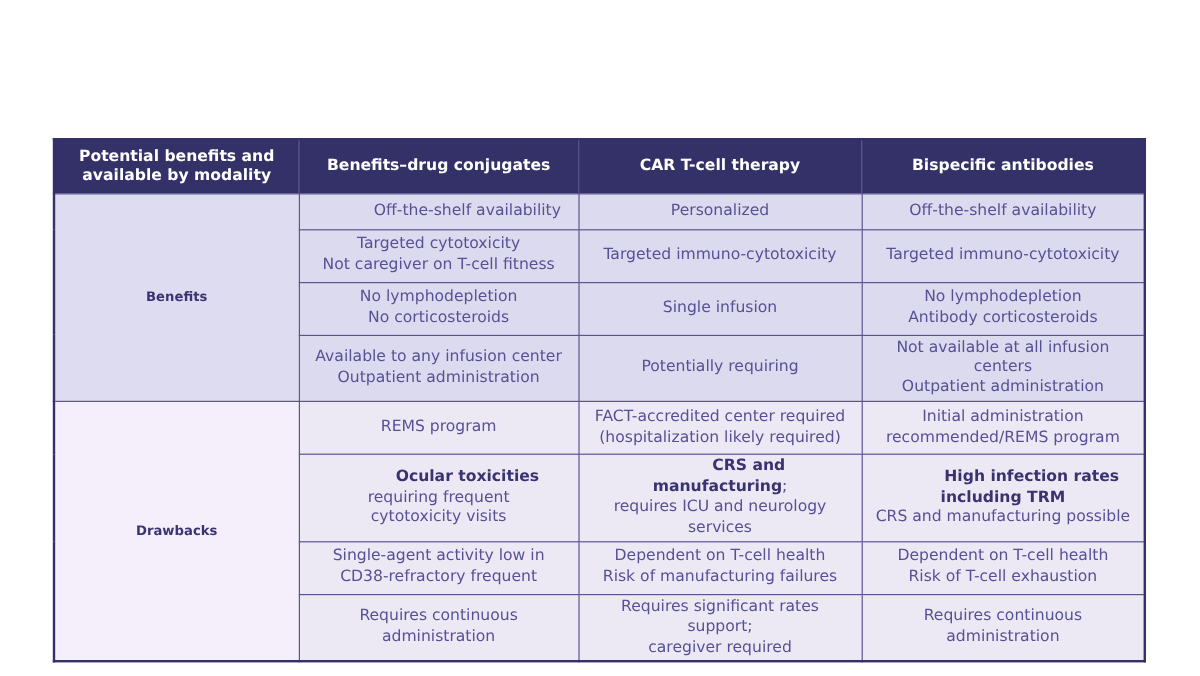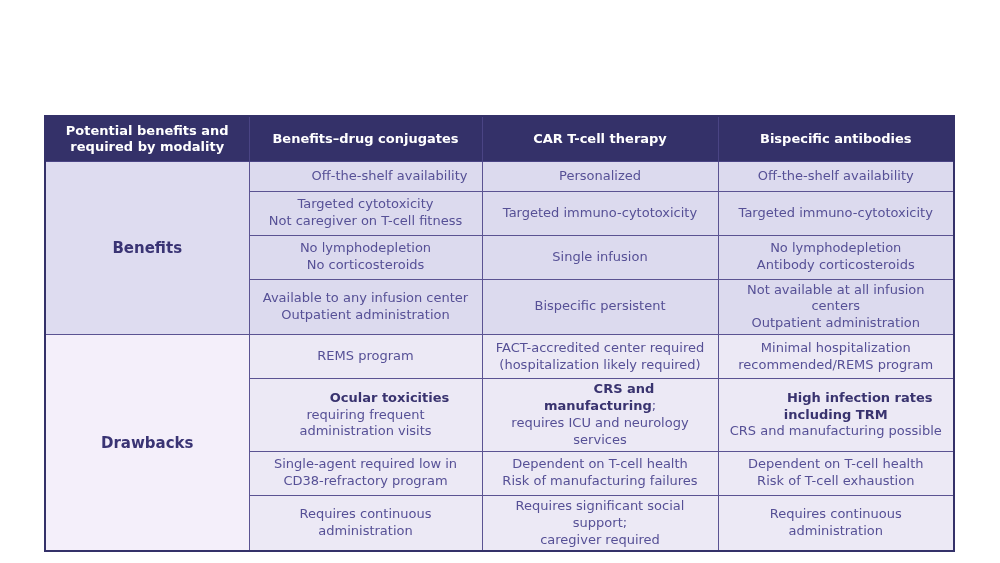--- a/index.html
+++ b/index.html
@@ -17,21 +17,21 @@
     box-sizing:border-box;text-align:center;vertical-align:middle;
     padding:2px 8px;border:1.5px solid #5b5392;
   }
   thead th{
     background:#343169;color:#ffffff;font-weight:bold;font-size:13px;
     line-height:1.25;height:45px;border-color:#4a4484;
   }
   td.cell{font-size:13px;line-height:1.3;color:#565096;}
   tr.benefits td.cell{background:#dcdaee;}
   tr.drawbacks td.cell{background:#ece9f5;}
-  td.glabel{font-weight:bold;font-size:15px;color:#3a3474;}
+  td.glabel{font-weight:bold;font-size:11px;color:#3a3474;}
   td.glabel.benefits-label{background:#dedcf0;}
   td.glabel.drawbacks-label{background:#f4effa;}
   .ln{display:block;}
   .em{font-weight:bold;color:#39336f;margin-left:48px;}
   tr.h30{height:30px;}
   tr.h44{height:44px;}
   tr.h43{height:43px;}
 </style>
 </head>
 <body>
@@ -41,21 +41,21 @@
     <colgroup>
       <col style="width:204px">
         <col style="width:233px">
         <col style="width:236px">
         <col style="width:236px">
     </colgroup>
     <thead>
       <tr>
         <th>
           <span class="ln">Potential benefits and</span>
-          <span class="ln">required by modality</span>
+          <span class="ln">available by modality</span>
         </th>
         <th>Benefits–drug conjugates</th>
         <th>CAR T-cell therapy</th>
         <th>Bispecific antibodies</th>
       </tr>
     </thead>
     <tbody>
 
       <tr class="benefits h30">
         <td class="glabel benefits-label" rowspan="4">Benefits</td>
@@ -93,76 +93,76 @@
           <span class="ln"><span>No lymphodepletion</span></span>
           <span class="ln"><span>Antibody corticosteroids</span></span>
         </td>
       </tr>
       <tr class="benefits h44">
         <td class="cell">
           <span class="ln"><span>Available to any infusion center</span></span>
           <span class="ln"><span>Outpatient administration</span></span>
         </td>
         <td class="cell">
-          <span class="ln"><span>Bispecific persistent</span></span>
+          <span class="ln"><span>Potentially requiring</span></span>
         </td>
         <td class="cell">
           <span class="ln"><span>Not available at all infusion centers</span></span>
           <span class="ln"><span>Outpatient administration</span></span>
         </td>
       </tr>
 
       <tr class="drawbacks h44">
         <td class="glabel drawbacks-label" rowspan="4">Drawbacks</td>
         <td class="cell">
           <span class="ln"><span>REMS program</span></span>
         </td>
         <td class="cell">
           <span class="ln"><span>FACT-accredited center required</span></span>
           <span class="ln"><span>(hospitalization likely required)</span></span>
         </td>
         <td class="cell">
-          <span class="ln"><span>Minimal hospitalization</span></span>
+          <span class="ln"><span>Initial administration</span></span>
           <span class="ln"><span>recommended/REMS program</span></span>
         </td>
       </tr>
       <tr class="drawbacks h44">
         <td class="cell">
           <span class="ln"><b class="em">Ocular toxicities</b><span> requiring frequent</span></span>
-          <span class="ln"><span>administration visits</span></span>
+          <span class="ln"><span>cytotoxicity visits</span></span>
         </td>
         <td class="cell">
           <span class="ln"><b class="em">CRS and manufacturing</b><span>;</span></span>
           <span class="ln"><span>requires ICU and neurology services</span></span>
         </td>
         <td class="cell">
           <span class="ln"><b class="em">High infection rates including TRM</b><span></span></span>
           <span class="ln"><span>CRS and manufacturing possible</span></span>
         </td>
       </tr>
       <tr class="drawbacks h44">
         <td class="cell">
-          <span class="ln"><span>Single-agent required low in</span></span>
-          <span class="ln"><span>CD38-refractory program</span></span>
+          <span class="ln"><span>Single-agent activity low in</span></span>
+          <span class="ln"><span>CD38-refractory frequent</span></span>
         </td>
         <td class="cell">
           <span class="ln"><span>Dependent on T-cell health</span></span>
           <span class="ln"><span>Risk of manufacturing failures</span></span>
         </td>
         <td class="cell">
           <span class="ln"><span>Dependent on T-cell health</span></span>
           <span class="ln"><span>Risk of T-cell exhaustion</span></span>
         </td>
       </tr>
       <tr class="drawbacks h43">
         <td class="cell">
           <span class="ln"><span>Requires continuous administration</span></span>
         </td>
         <td class="cell">
-          <span class="ln"><span>Requires significant social support;</span></span>
+          <span class="ln"><span>Requires significant rates support;</span></span>
           <span class="ln"><span>caregiver required</span></span>
         </td>
         <td class="cell">
           <span class="ln"><span>Requires continuous administration</span></span>
         </td>
       </tr>
     </tbody>
   </table>
 </div>
 

